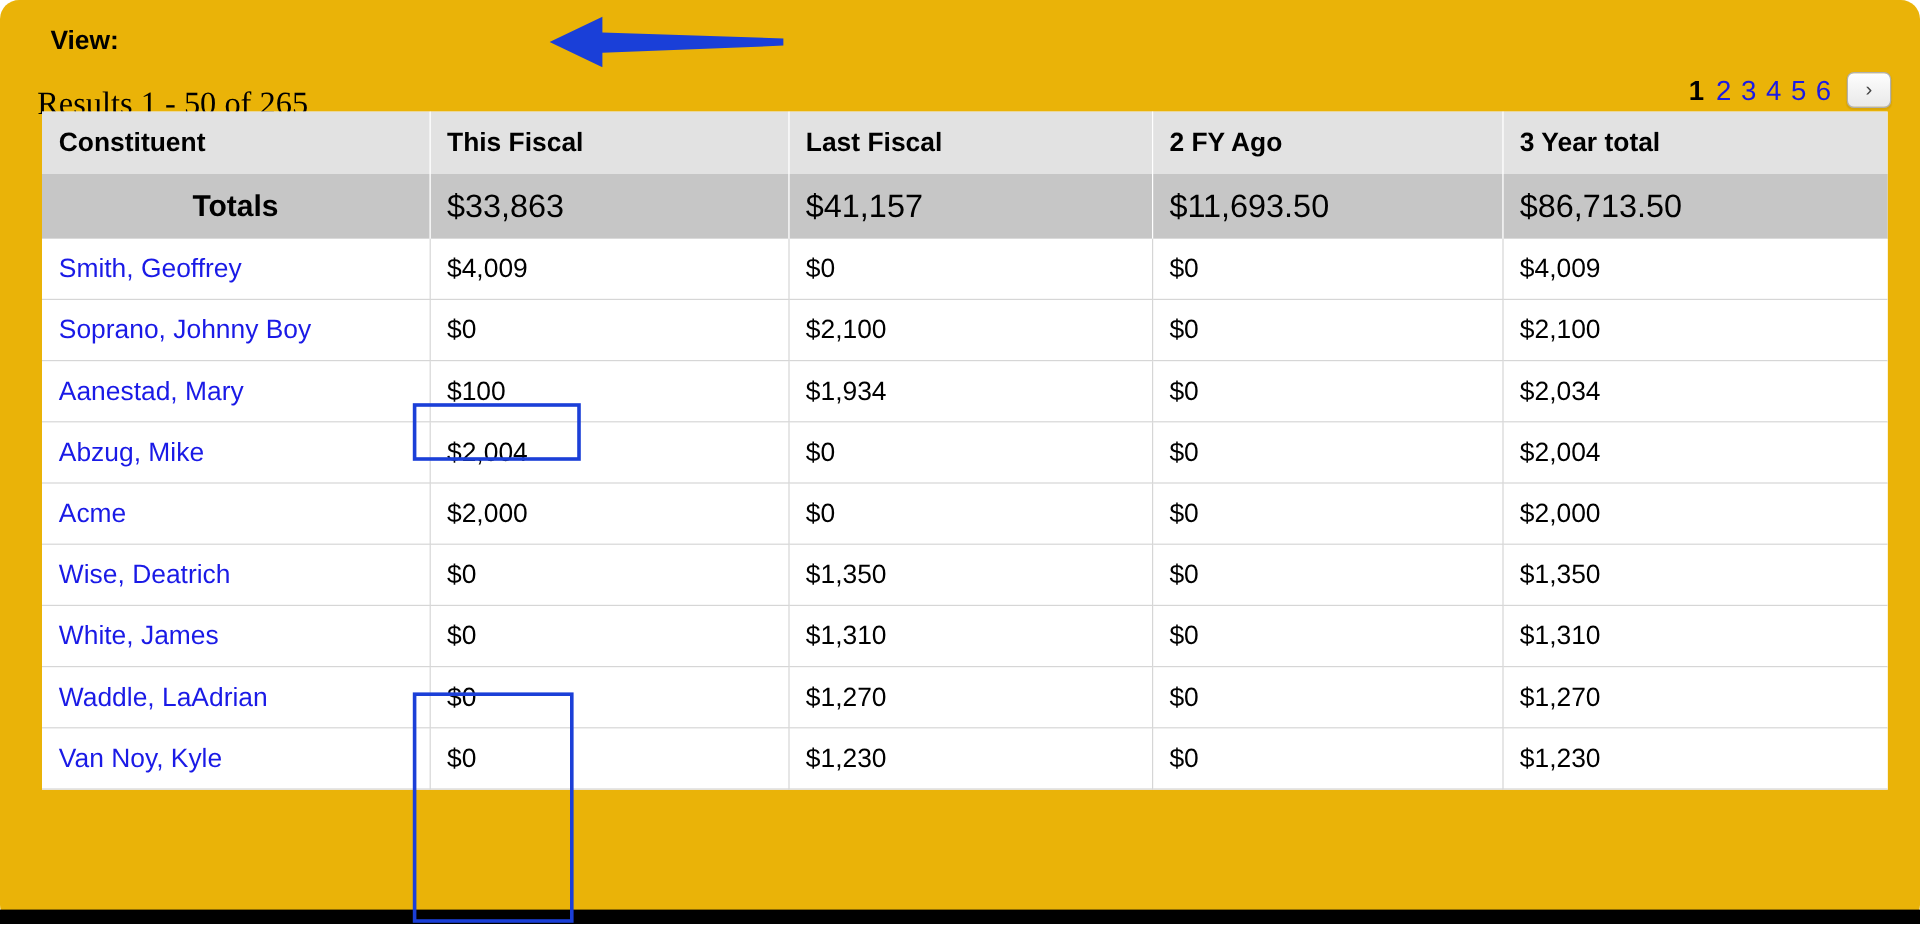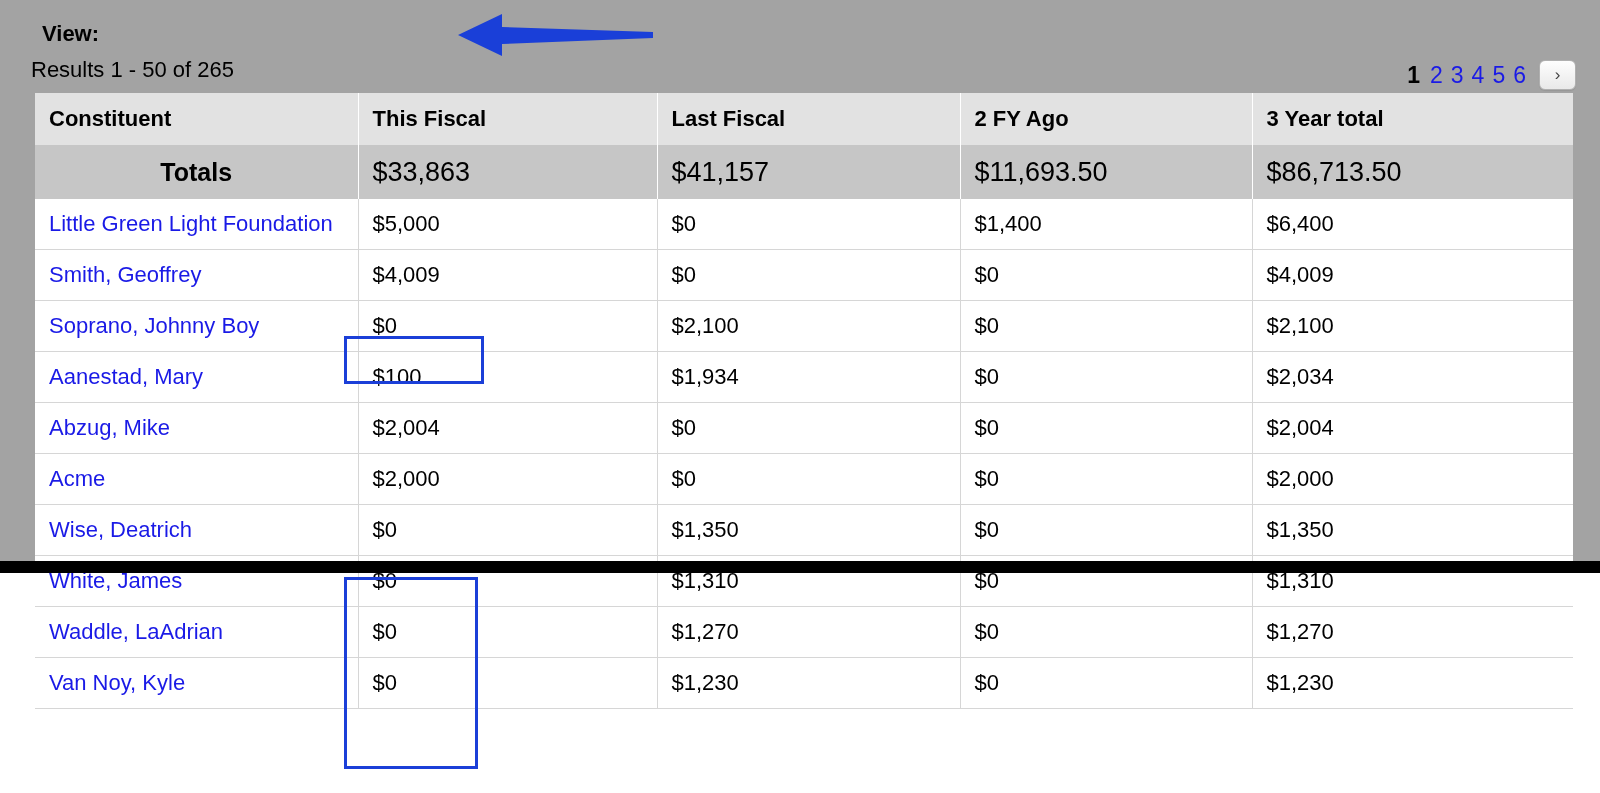--- a/index.html
+++ b/index.html
@@ -8,22 +8,23 @@
     width: 1600px;
     height: 793px;
     background: #ffffff;
     font-family: "Liberation Sans", sans-serif;
     overflow: hidden;
   }
 
   #app {
     position: relative;
     width: 1600px;
-    height: 573px;
-    background: #a3a3a3;
+    height: 770px;
+    background: #eab308;
+    border-radius: 16px;
   }
 
   
   .view-bar {
     position: absolute;
     left: 42px;
     top: 14px;
     display: flex;
     align-items: center;
     height: 40px;
@@ -86,23 +87,24 @@
     top: 12px;
     width: 195px;
     height: 44px;
     pointer-events: none;
   }
 
   
   .results-line {
     position: absolute;
     left: 31px;
-    top: 57px;
-    font-size: 22px;
-    color: #000000;
+    top: 71px;
+    font-size: 27px;
+    color: #000000;
+    font-family: Liberation Serif, serif;
   }
 
   
   .pagination {
     position: absolute;
     right: 24px;
     top: 60px;
     display: flex;
     align-items: center;
     gap: 0px;
@@ -269,27 +271,20 @@
       </thead>
       <tbody>
         <tr class="totals">
           <td class="totals-label">Totals</td>
           <td>$33,863</td>
           <td>$41,157</td>
           <td>$11,693.50</td>
           <td>$86,713.50</td>
         </tr>
 
-        <tr class="data-row">
-          <td class="name-cell"><a class="constituent-link" href="#">Little Green Light Foundation</a></td>
-          <td>$5,000</td>
-          <td>$0</td>
-          <td>$1,400</td>
-          <td>$6,400</td>
-        </tr>
 
         <tr class="data-row">
           <td class="name-cell"><a class="constituent-link" href="#">Smith, Geoffrey</a></td>
           <td>$4,009</td>
           <td>$0</td>
           <td>$0</td>
           <td>$4,009</td>
         </tr>
 
         <tr class="data-row">

